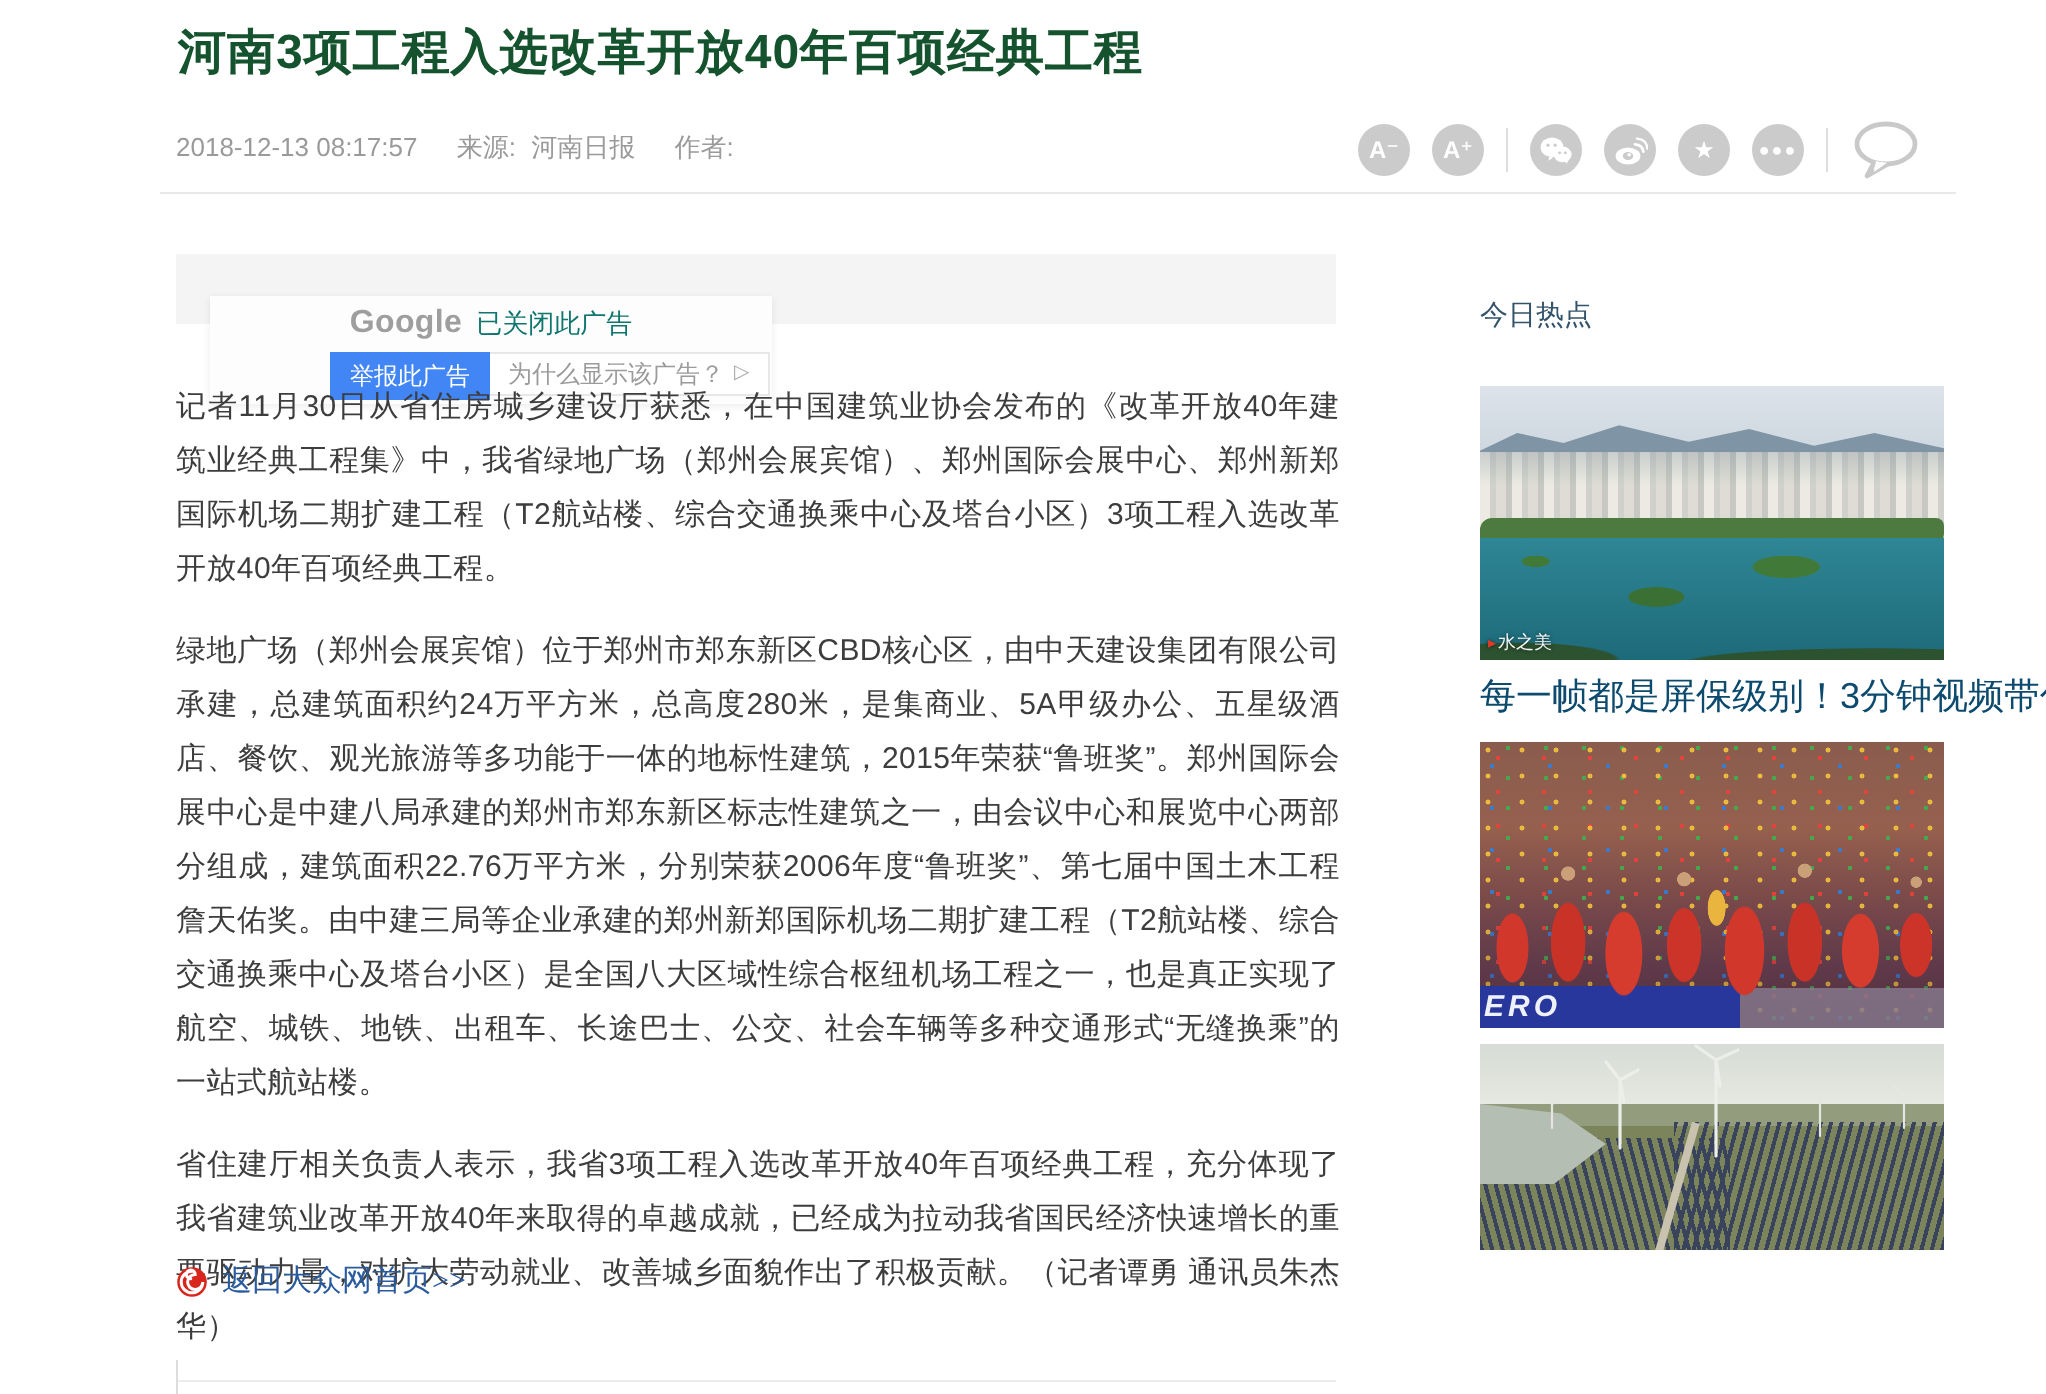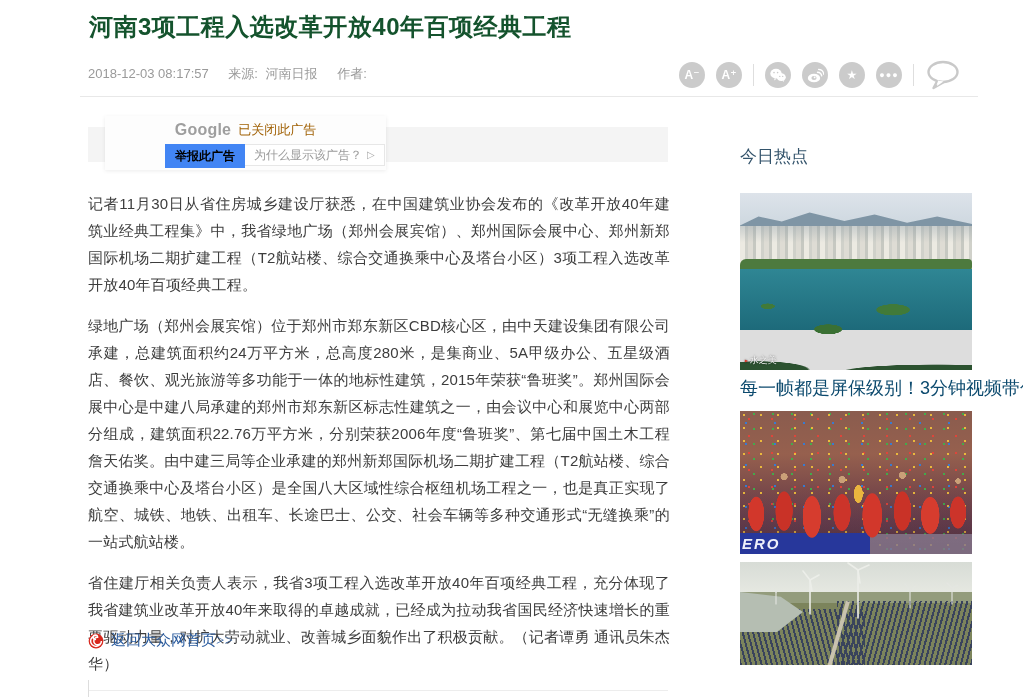--- a/index.html
+++ b/index.html
@@ -26,30 +26,30 @@
     font-size:12px;font-weight:bold;cursor:pointer;flex:0 0 auto;
   }
   .icon-circle.dots{font-size:9px;letter-spacing:1px;}
   .v-sep{width:1px;height:22px;background:#dedede;flex:0 0 auto;}
   .bubble-wrap{width:36px;height:30px;cursor:pointer;flex:0 0 auto;}
   
   .top-divider{position:absolute;left:80px;top:96px;width:898px;border-top:1px solid #e8e8e8;}
   
   .ad-band{position:absolute;left:88px;top:127px;width:580px;height:35px;background:#f4f4f4;}
   .ad-card{
-    position:absolute;left:105px;top:116px;width:281px;height:54px;background:#fdfdfd;
+    position:absolute;left:105px;top:148px;width:281px;height:54px;background:#fdfdfd;
     box-shadow:0 1px 4px rgba(0,0,0,0.08);
   }
   .ad-top{height:28px;display:flex;align-items:center;justify-content:center;gap:7px;}
   .ad-google{color:#9e9e9e;font-size:16px;font-weight:bold;letter-spacing:0.2px;}
-  .ad-status{color:#a16207;font-size:13px;}
+  .ad-status{color:#0f766e;font-size:13px;}
   .ad-btn-row{display:flex;margin-left:60px;height:24px;}
   .btn-report{
-    background:#4285f4;color:#000000;font-size:12px;border:none;
-    padding:0 10px;height:24px;line-height:24px;cursor:pointer;font-weight:bold;
+    background:#4285f4;color:#ffffff;font-size:12px;border:none;
+    padding:0 10px;height:24px;line-height:24px;cursor:pointer;
   }
   .btn-why{
     background:#fff;color:#9b9b9b;font-size:12px;
     border:1px solid #e7e7e7;border-left:none;
     padding:0 9px;height:22px;line-height:22px;cursor:pointer;
     display:flex;align-items:center;gap:5px;
   }
   .btn-why .arrow{font-size:10px;color:#aaa;}
   
   .content{position:absolute;left:88px;top:190px;width:582px;}
@@ -60,23 +60,23 @@
   
   .back-link{
     position:absolute;left:88px;top:631px;display:flex;align-items:center;gap:7px;
     color:#2a5b9e;font-size:15px;cursor:pointer;text-decoration:none;font-family:Liberation Serif, serif;
   }
   .logo-swirl{width:16px;height:16px;flex:0 0 auto;}
   .bottom-divider{position:absolute;left:89px;top:690px;width:579px;border-top:1px solid #ededed;}
   .left-tick{position:absolute;left:88px;top:680px;height:17px;border-left:1px solid #dddddd;}
   
   .sidebar{position:absolute;left:740px;top:145px;width:233px;}
-  .sidebar-heading{font-size:17px;font-weight:normal;color:#33536b;margin:0 0 24px 0;line-height:24px;}
+  .sidebar-heading{font-size:14px;font-weight:normal;color:#33536b;margin:0 0 24px 0;line-height:24px;}
   .thumb{width:232px;position:relative;overflow:hidden;margin-bottom:8px;cursor:pointer;background:#ddd;}
-  .t1{height:177px;font-family:Liberation Mono, monospace;} .t2{height:143px;} .t3{height:103px;}
+  .t1{height:137px;} .t2{height:143px;} .t3{height:103px;}
   .caption{font-size:18px;color:#0c4a6e;line-height:20px;margin:0 0 13px 0;width:265px;cursor:pointer;white-space:nowrap;}
   .layer{position:absolute;inset:0;}
   
   .t1-sky{height:34px;background:linear-gradient(180deg,#dde3ea,#cdd7df);}
   .t1-mountains{
     position:absolute;left:0;top:10px;width:100%;height:32px;background:#7f95a5;
     clip-path:polygon(0 70%,8% 42%,18% 58%,30% 30%,45% 56%,58% 36%,72% 62%,85% 42%,100% 66%,100% 100%,0 100%);
   }
   .t1-city{
     position:absolute;left:0;top:33px;width:100%;height:37px;
@@ -152,21 +152,21 @@
   }
   .t3-road{position:absolute;left:96px;top:38px;width:4px;height:72px;background:#c9c2ae;transform:rotate(16deg);}
   .t3-turbines{position:absolute;inset:0;}
 </style>
 </head>
 <body>
 
 <div class="article-col">
   <h1 class="page-title">河南3项工程入选改革开放40年百项经典工程</h1>
   <div class="meta-row">
-    <span>2018-12-03 08:17:57</span>
+    <span>2018-12-13 08:17:57</span>
     <span class="m-gap">来源:</span>
     <span class="m-sm">河南日报</span>
     <span class="m-gap">作者:</span>
   </div>
 </div>
 
 <div class="share-bar">
   <div class="icon-circle">A⁻</div>
   <div class="icon-circle">A⁺</div>
   <div class="v-sep"></div>

